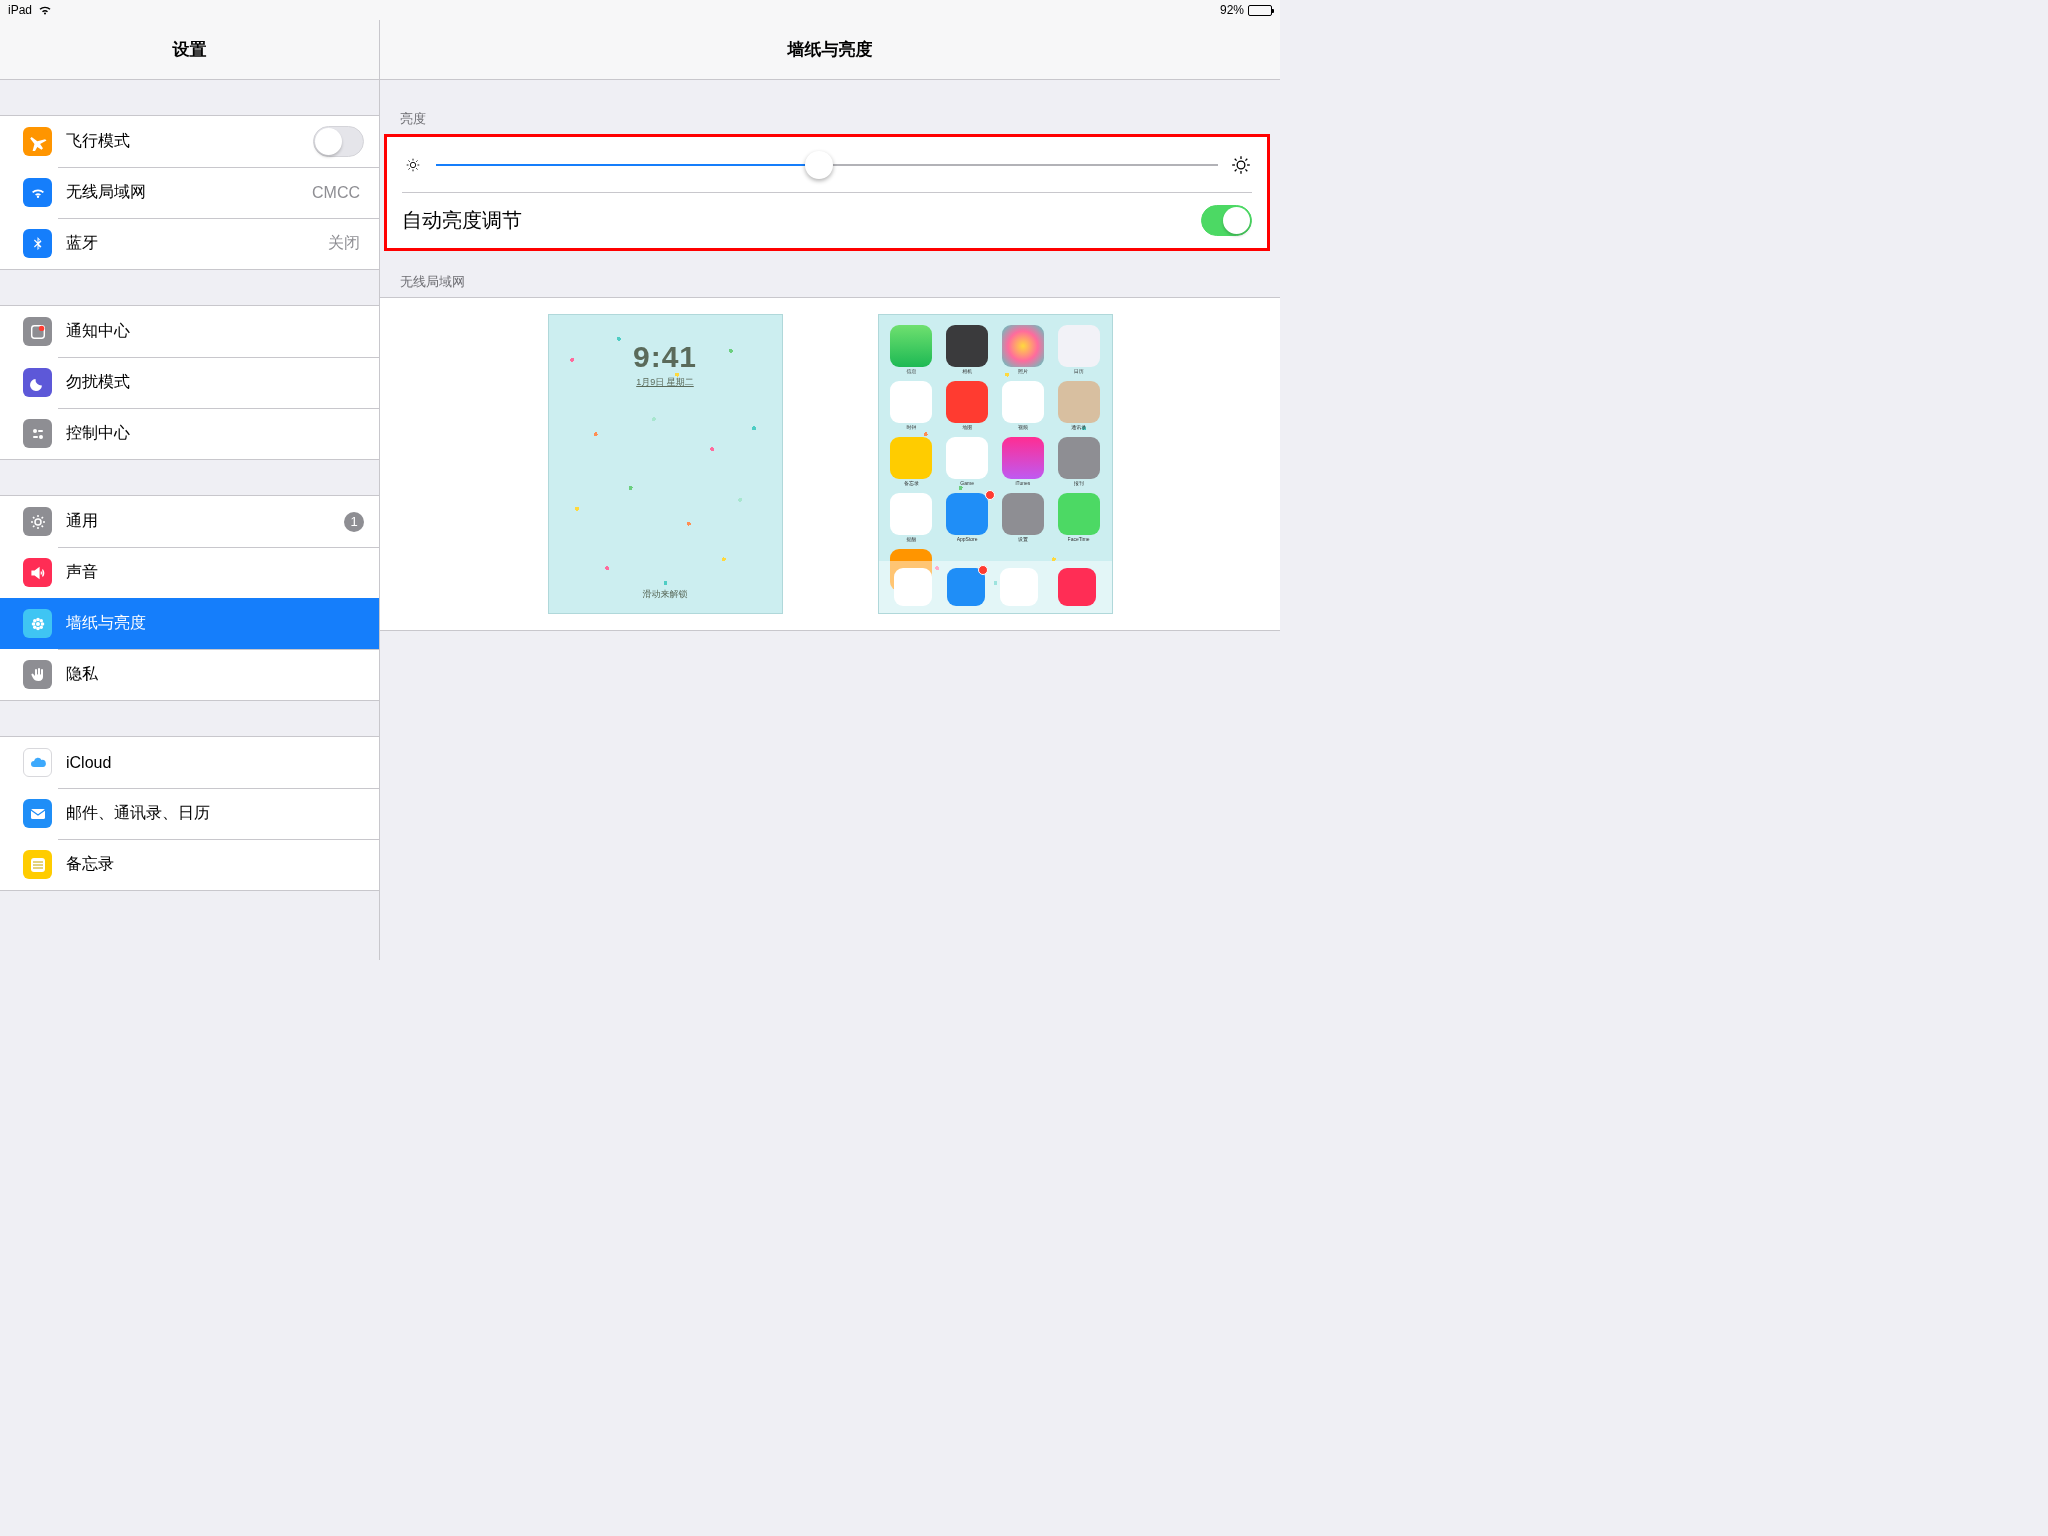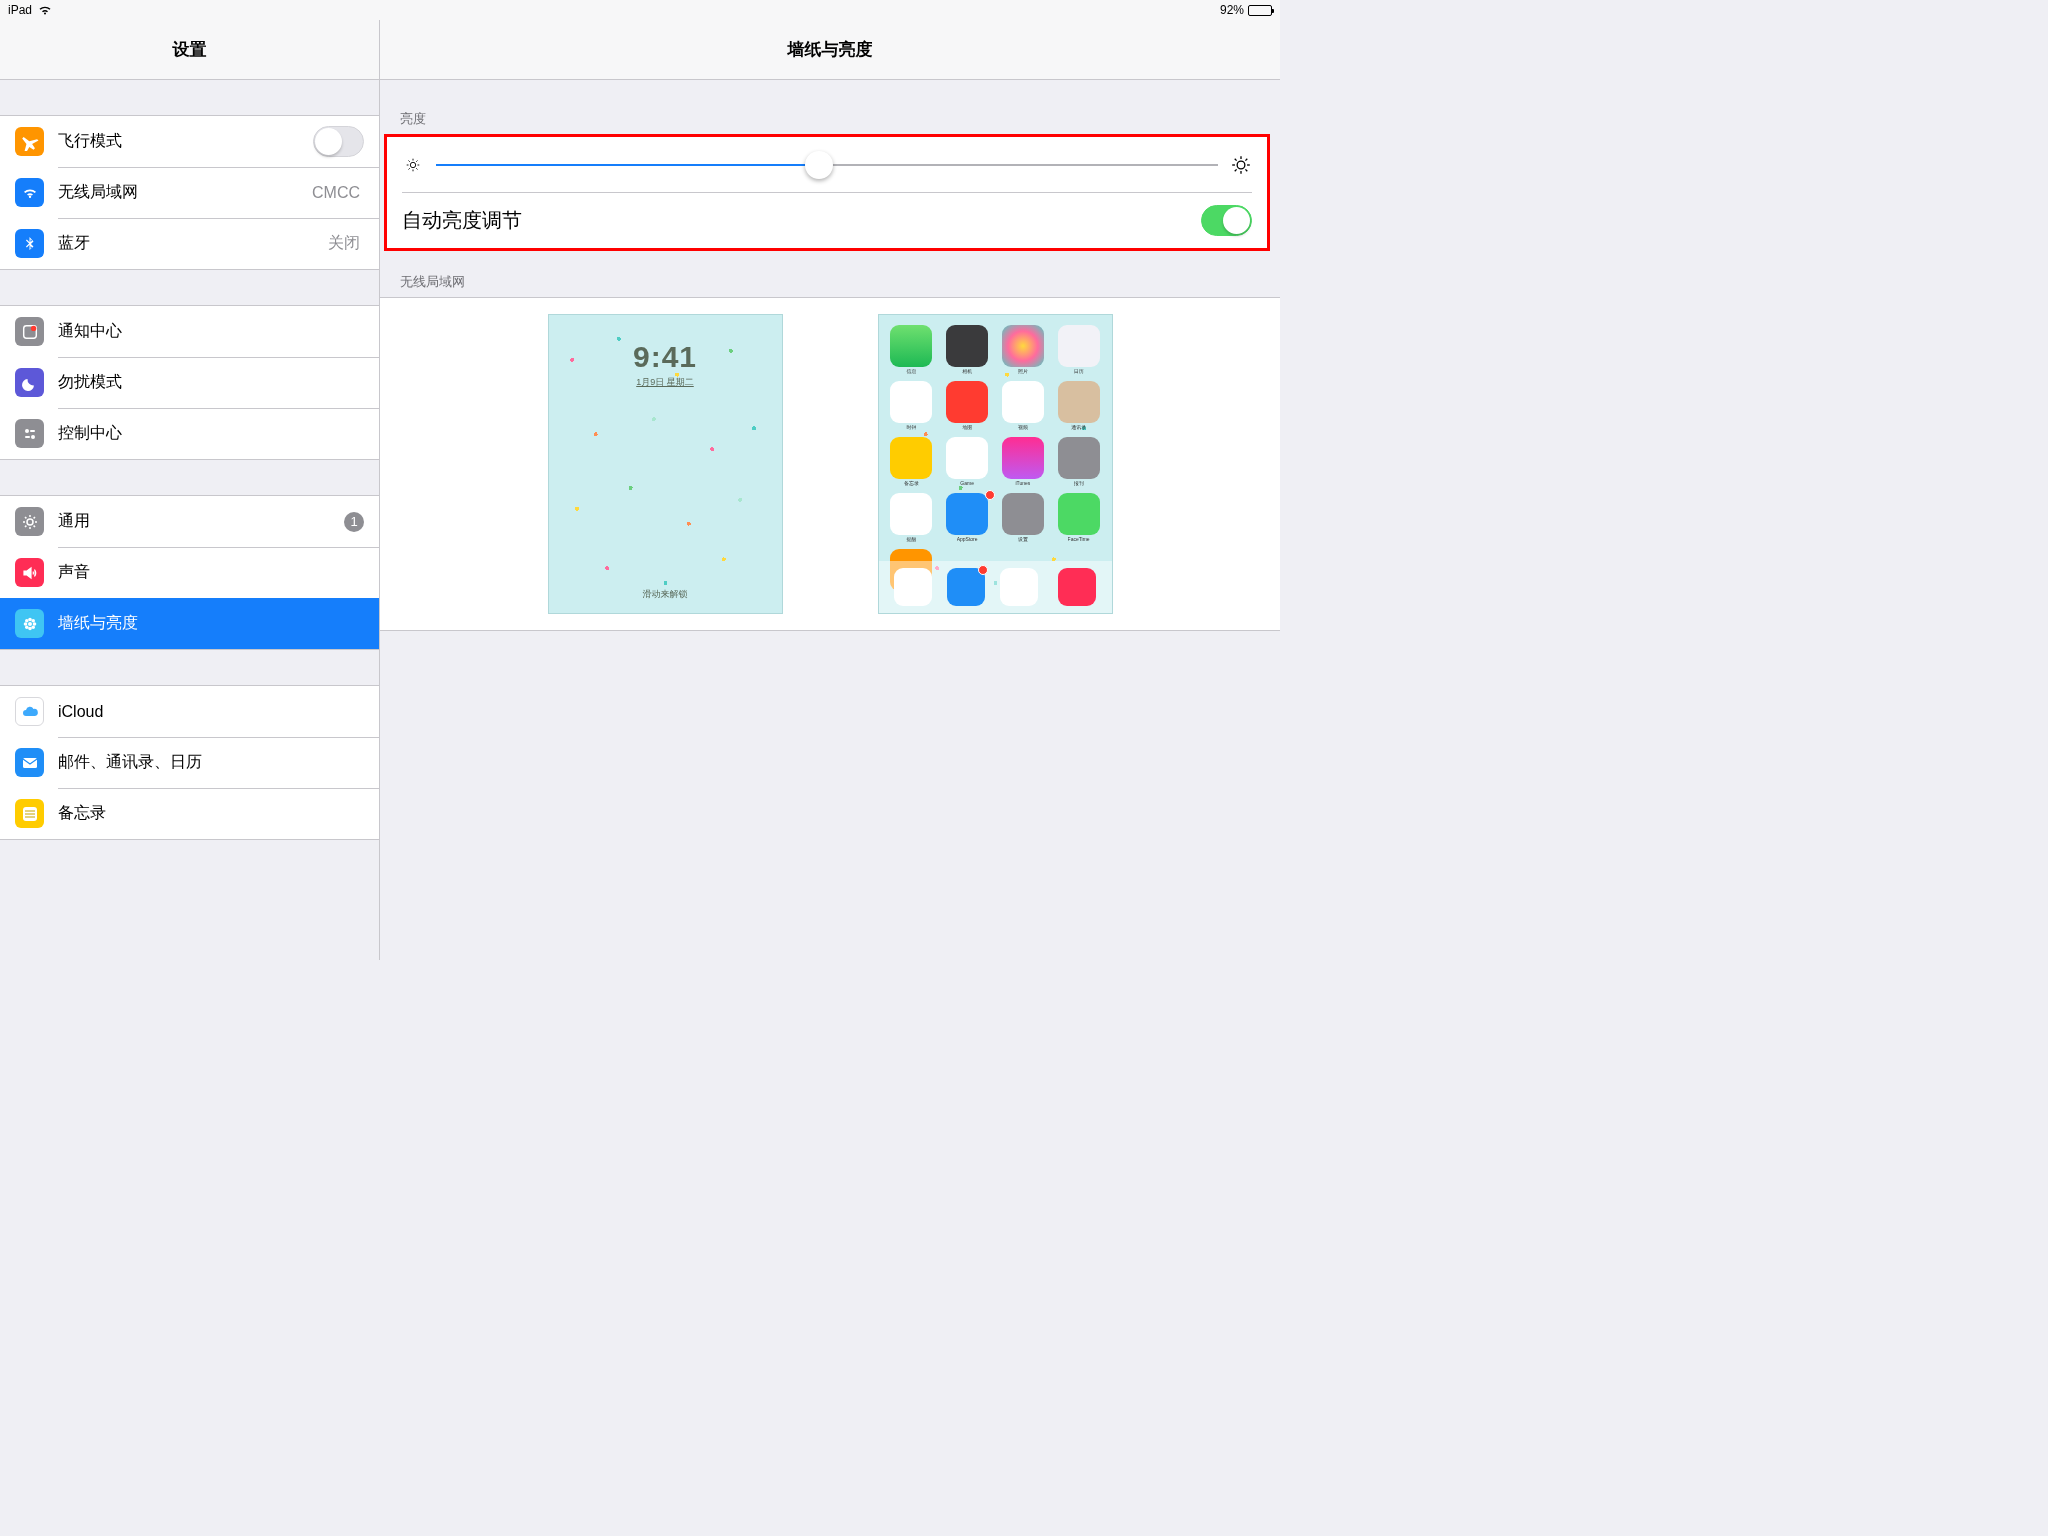--- a/index.html
+++ b/index.html
@@ -56,21 +56,21 @@
     background: #f7f7f8;
     border-bottom: 1px solid #c8c7cc;
   }
 
   
   .group { margin-top: 35px; border-top: 1px solid #c8c7cc; border-bottom: 1px solid #c8c7cc; background:#fff;}
   .group:first-of-type { margin-top: 35px; }
   .row {
     display: flex; align-items: center;
     height: 51px;
-    padding: 0 15px 0 15px;
+    padding: 0 15px 0 23px;
     background: #fff;
     position: relative;
   }
   .row + .row::before {
     content:""; position:absolute; left:58px; right:0; top:0; height:1px; background:#c8c7cc;
   }
   .row .icon {
     width: 29px; height: 29px; border-radius: 6px; margin-right: 14px;
     display:flex; align-items:center; justify-content:center; flex-shrink:0;
   }
@@ -284,20 +284,28 @@
                 <circle cx="4.5" cy="9" r="1.8"></circle>
                 <circle cx="13.5" cy="9" r="1.8"></circle>
                 <circle cx="5.8" cy="5.8" r="1.8"></circle>
                 <circle cx="12.2" cy="12.2" r="1.8"></circle>
                 <circle cx="5.8" cy="12.2" r="1.8"></circle>
                 <circle cx="12.2" cy="5.8" r="1.8"></circle>
               </g>
             </svg>
         </span>
         <span class="label">墙纸与亮度</span>
+      </div>
+      <div class="row">
+        <span class="icon ic-privacy">
+          <svg width="18" height="18" viewBox="0 0 18 18">
+              <path fill="#fff" d="M6 4a1 1 0 012 0v4a.5.5 0 001 0V3a1 1 0 012 0v5a.5.5 0 001 0V4a1 1 0 012 0v7c0 2-1.5 4-4.5 4S5 14 4 12l-1.5-3a1 1 0 011.7-1L6 10V4z"></path>
+            </svg>
+        </span>
+        <span class="label">隐私</span>
       </div>
     </div>
 
     <div class="group">
       <div class="row">
         <span class="icon ic-icloud">
           <svg width="20" height="20" viewBox="0 0 20 20">
               <path fill="#3da9fc" d="M15 14H6a3 3 0 010-6 4 4 0 017.5-1A3 3 0 0115 14z"></path>
             </svg>
         </span>

